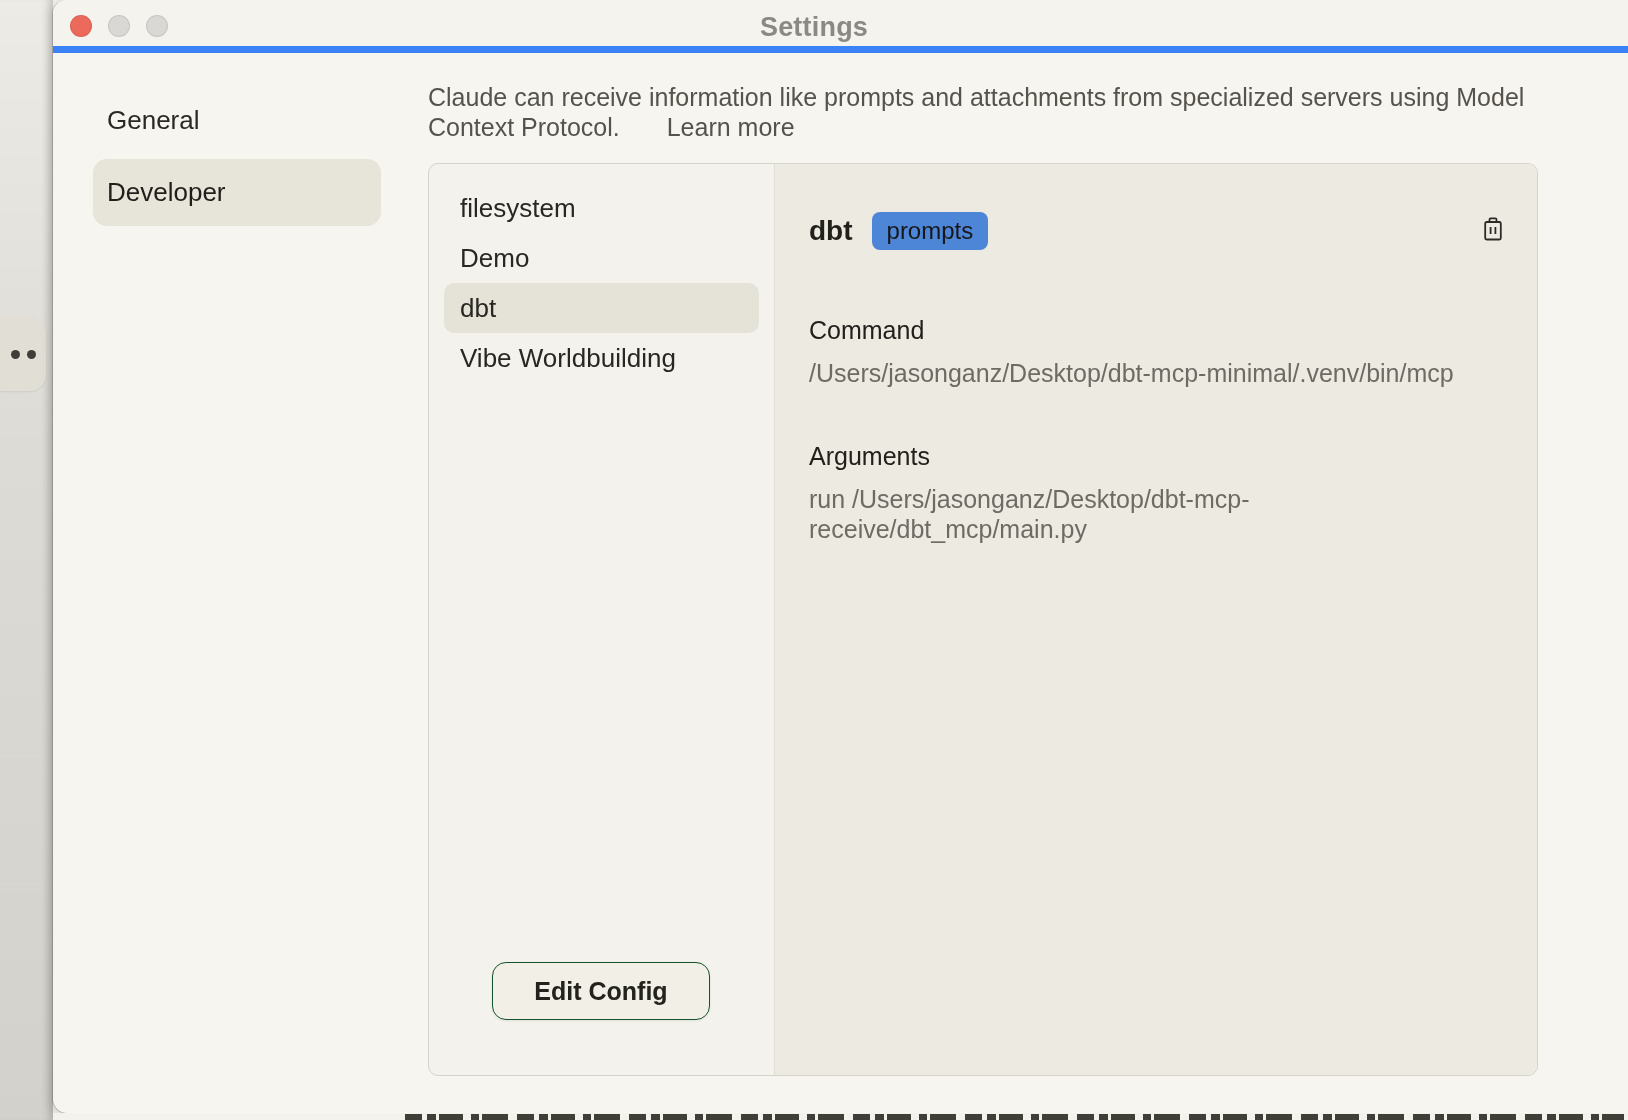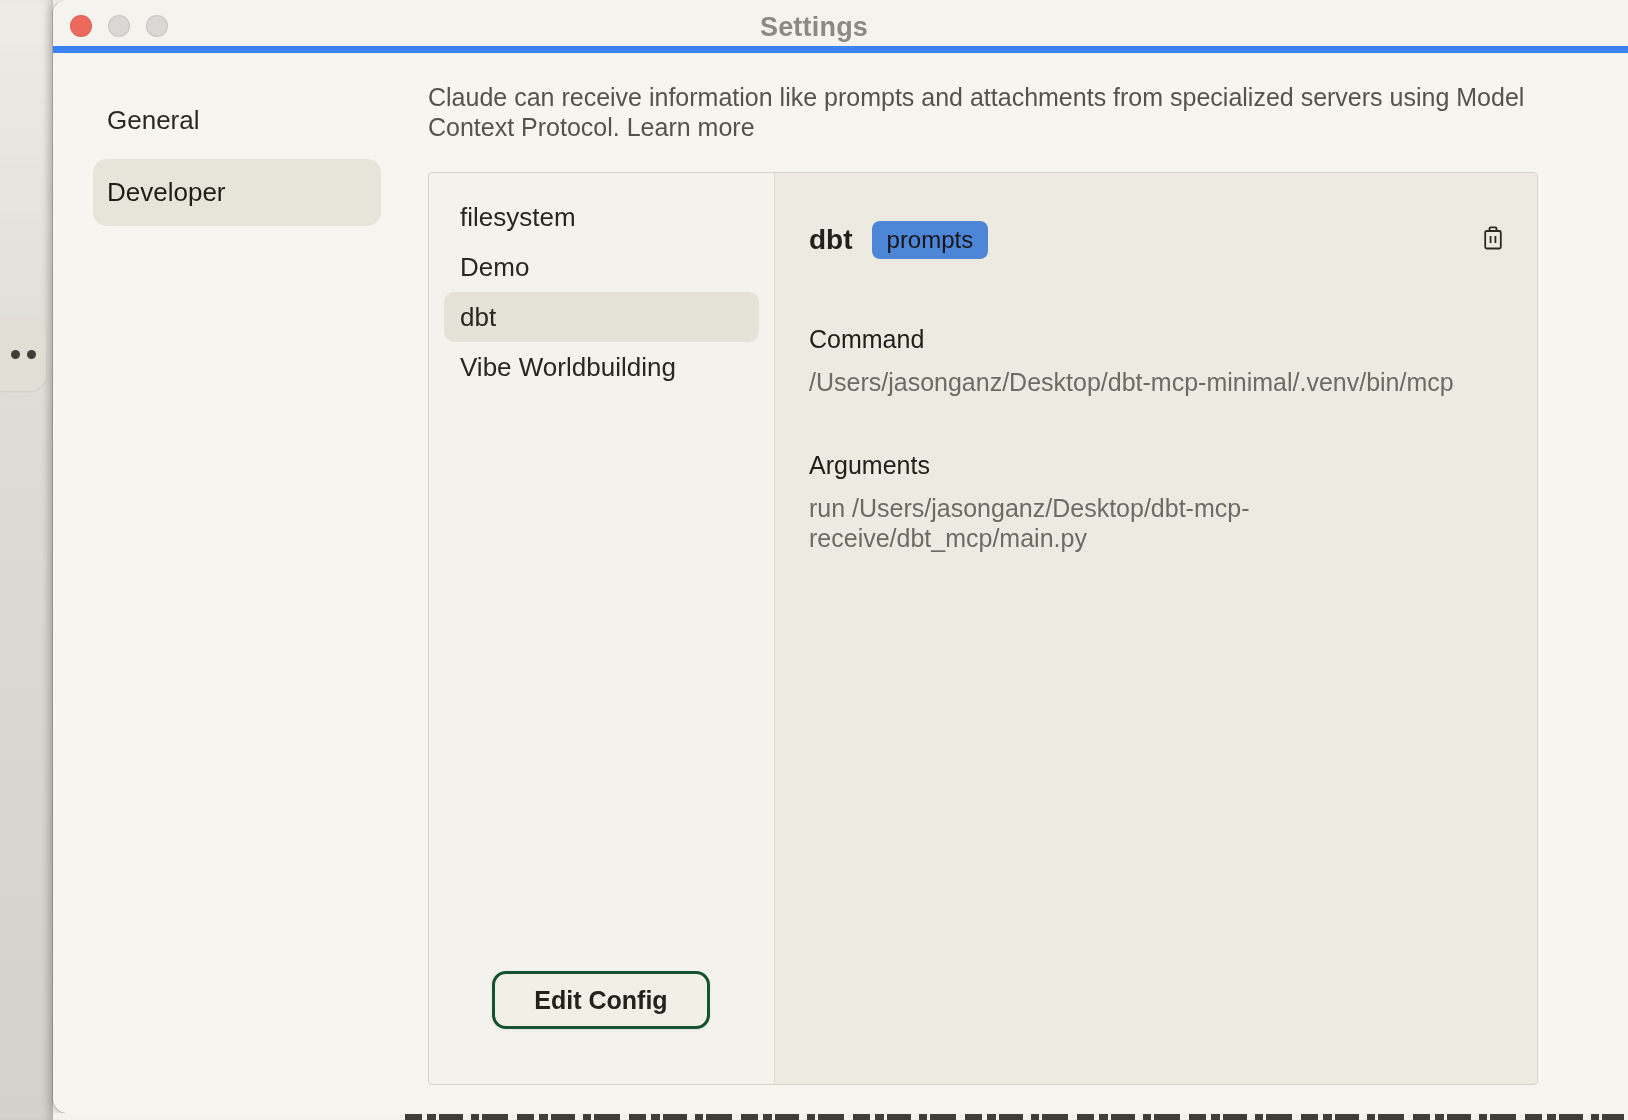--- a/index.html
+++ b/index.html
@@ -76,41 +76,41 @@
   .nav-item.selected {
     background: #e7e4da; font-weight: 400; color: #1f1e1a;
     padding-top: 18px; padding-bottom: 18px; margin-top: 12px;
   }
 
   
   .description {
     position: absolute; left: 375px; top: 82px; width: 1120px;
     font-size: 25px; line-height: 30px; color: #55534c;
   }
-  .learn-more { color: #55534c; cursor: pointer; }
+  .learn-more { color: #55534c; cursor: pointer; margin-left: 40px; }
 
   
   .panel {
-    position: absolute; left: 375px; top: 172px; width: 1110px; height: 913px;
-    border: 1px solid #d5d3ca; border-radius: 4px;
+    position: absolute; left: 375px; top: 163px; width: 1110px; height: 913px;
+    border: 1px solid #d5d3ca; border-radius: 10px;
     background: #f4f2ec;
     overflow: hidden;
   }
   .list-pane { position: absolute; left: 0; top: 0; width: 345px; height: 100%; }
   .server-list { padding-top: 19px; }
   .server-item {
     margin: 0 15px; padding-left: 16px; height: 50px; line-height: 50px;
     font-size: 26px; color: #28272, ; color: #282722; border-radius: 10px;
     white-space: nowrap; cursor: pointer;
   }
   .server-item.selected { background: #e5e2d8; }
 
   .edit-config-btn {
     position: absolute; left: 63px; top: 798px; width: 218px; height: 58px;
-    background: #f1efe6; border: 3px solid #14532d; border-radius: 14px;
+    background: #f1efe6; border: 1px solid #14532d; border-radius: 14px;
     font-family: inherit; font-size: 25px; font-weight: 700; color: #23221d;
     box-shadow: 0 1px 3px rgba(0,0,0,0.07);
     cursor: pointer;
   }
 
   .detail-pane {
     position: absolute; left: 345px; top: 0; width: 765px; height: 100%;
     background: #edeae2; border-left: 1px solid #e0ded6;
   }
   .detail-header {

